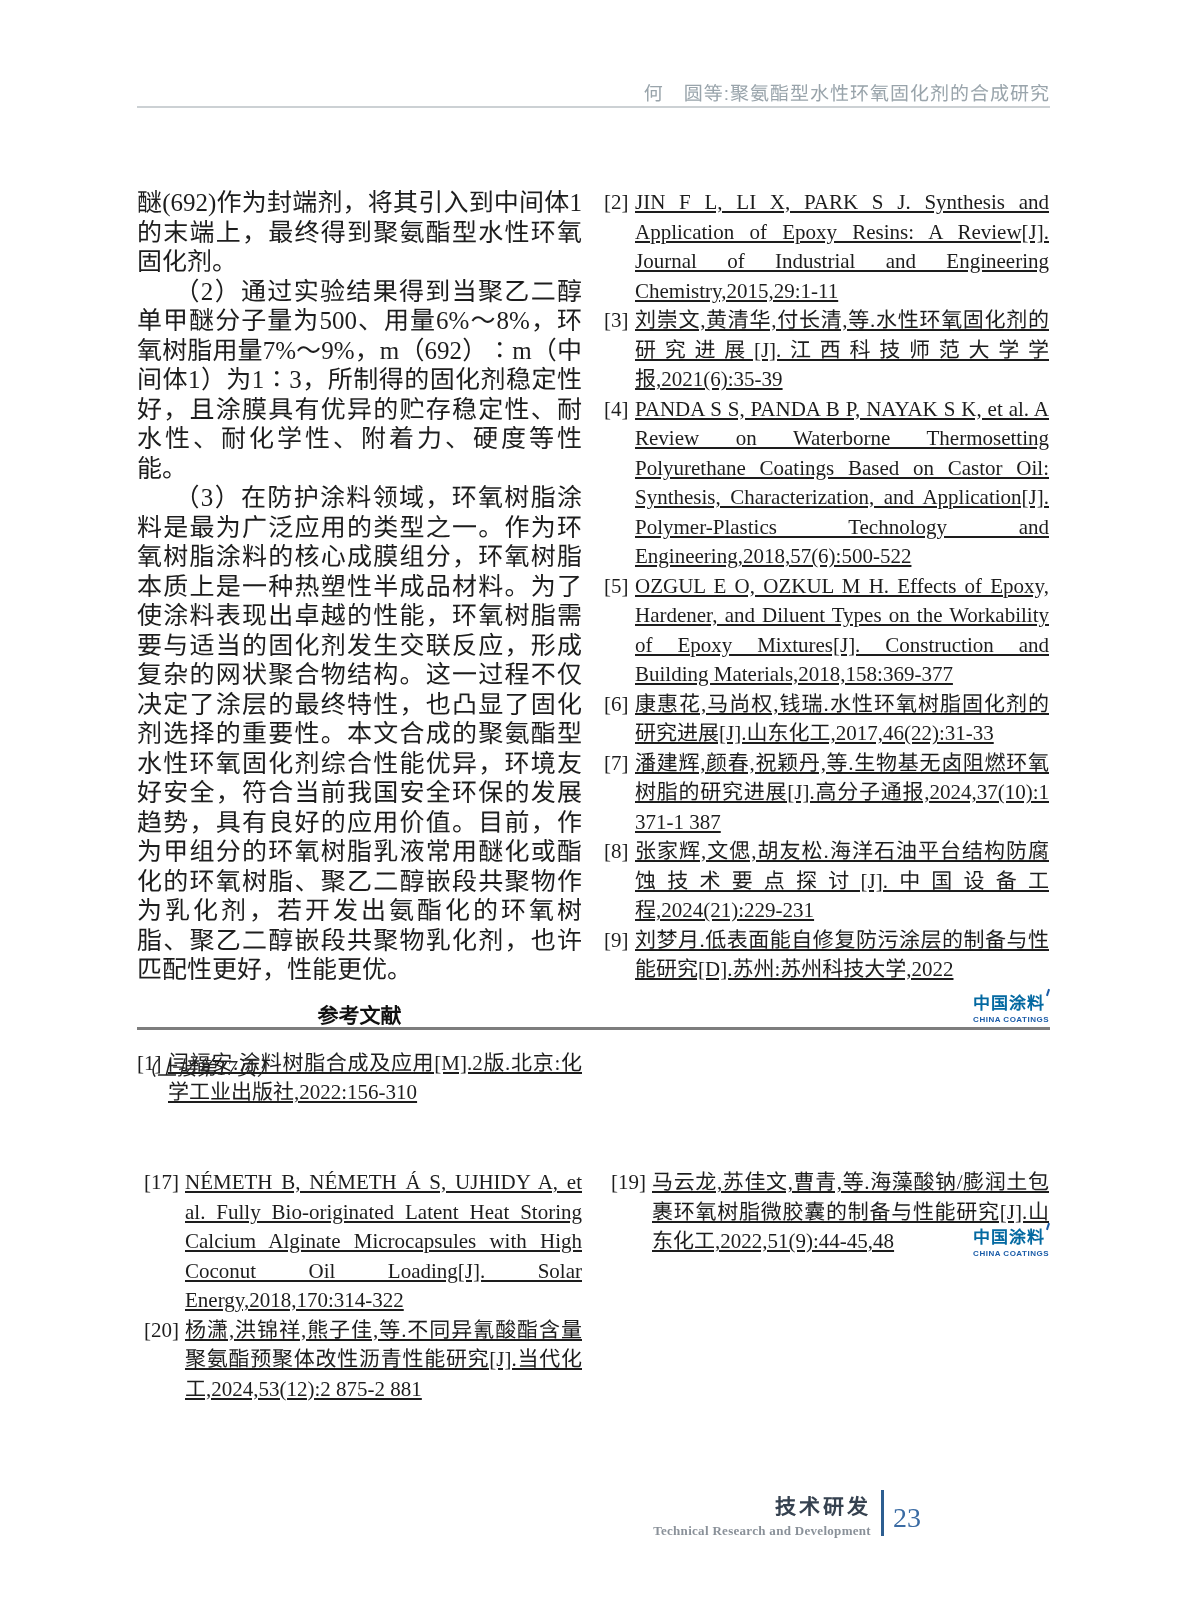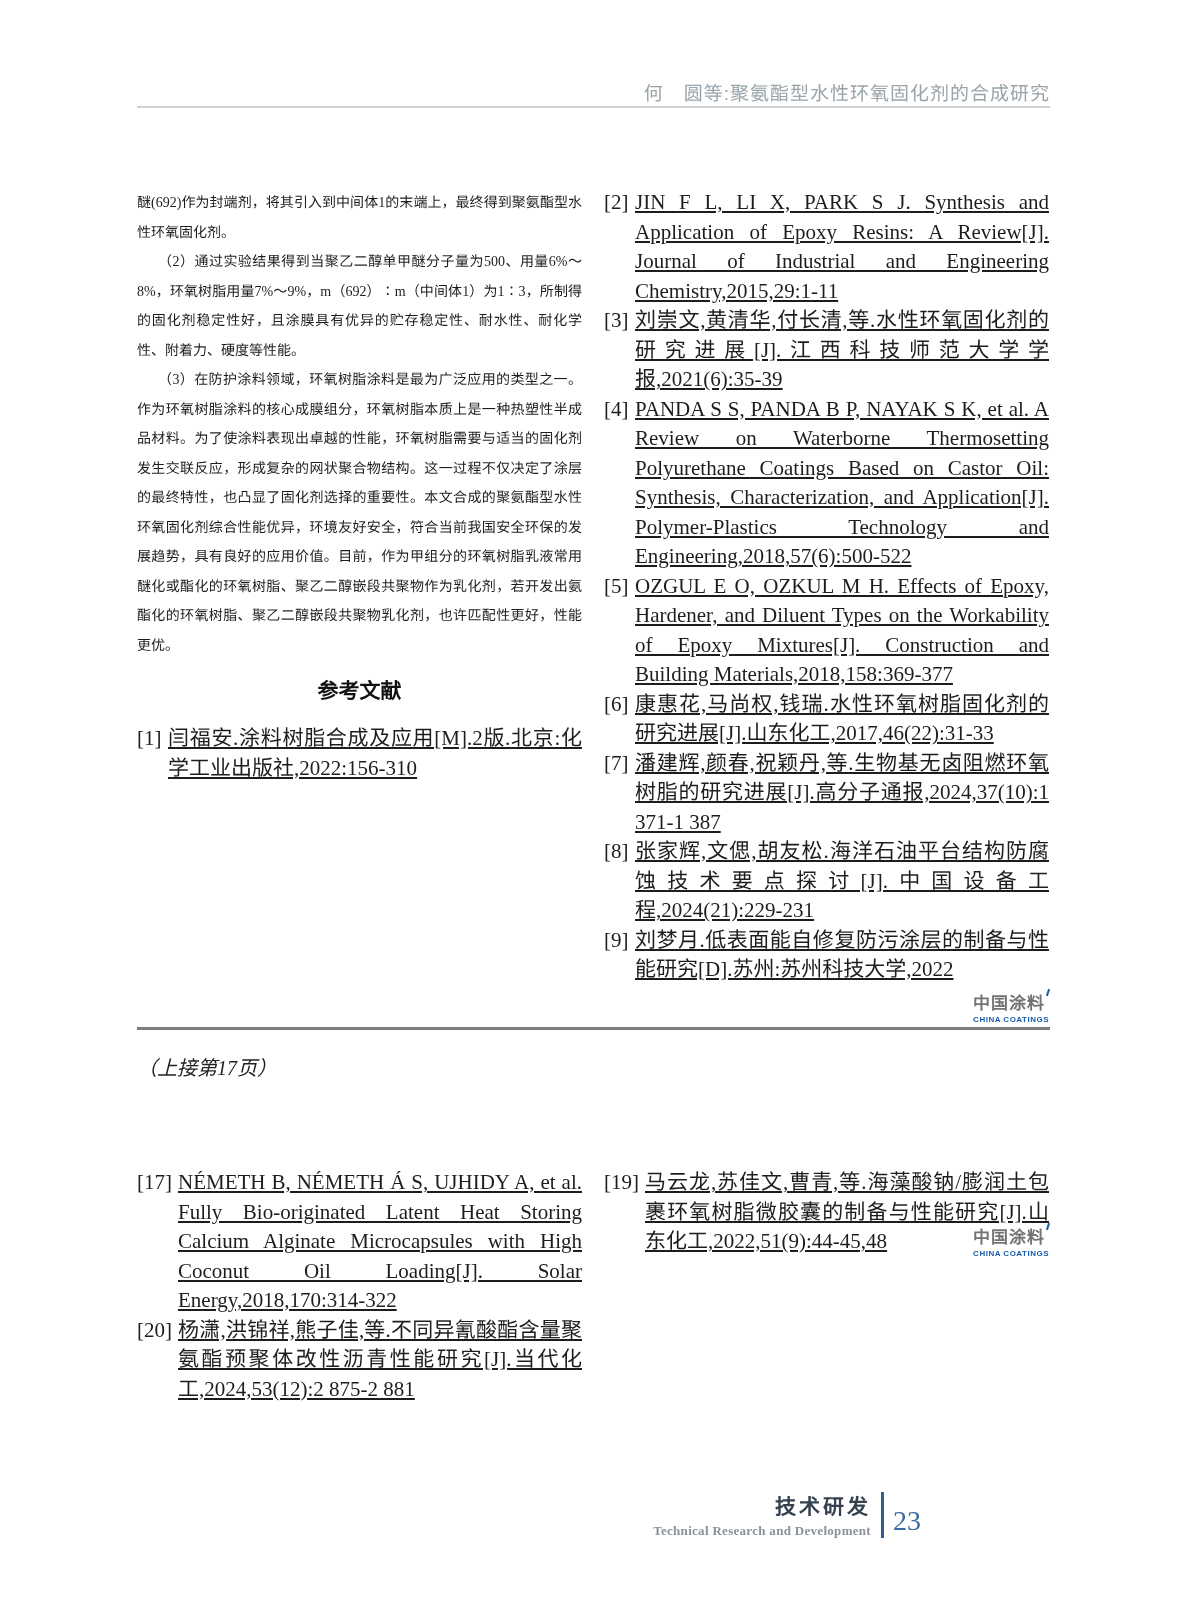--- a/index.html
+++ b/index.html
@@ -35,21 +35,21 @@
     left: 137px; width: 913px;
     display: flex;
     gap: 22px;
   }
   .columns.main-cols { top: 188px; }
   .columns.bottom-cols { top: 1168px; }
   .col { width: 445px; flex: 0 0 445px; }
 
   .para {
     margin: 0;
-    font-size: 14px;
+    font-size: 25px;
     line-height: 29.5px;
     text-align: justify;
     text-justify: inter-ideograph;
   }
   .para.indent { text-indent: 1.5em; }
 
   .ref-heading {
     margin: 14px 0 20px 0;
     text-align: center;
     font-family: "Liberation Sans", "DejaVu Sans", sans-serif;
@@ -61,37 +61,37 @@
   .ref-list {
     margin: 0; padding: 0;
     list-style: none;
   }
   .ref-item {
     display: flex;
     font-size: 21px;
     line-height: 29.5px;
   }
   .ref-label { flex: 0 0 31px; }
-  .ref-list.wide .ref-label { flex: 0 0 41px; }
+  .ref-list.wide .ref-label { flex: 0 0 41px; margin-left: 7px; }
   .ref-text {
     flex: 1;
     text-align: justify;
     text-justify: inter-ideograph;
     text-decoration: underline;
   }
 
   
   .logo-wrap { text-align: right; margin-top: 4px; }
   .logo-wrap.pulled-up { margin-top: -34px; }
   .logo-cn {
     font-family: "Liberation Sans", "DejaVu Sans", sans-serif;
     font-size: 17px;
     font-weight: bold;
     letter-spacing: 1px;
-    color: #737373;
+    color: #0369a1;
   }
   .logo-tick {
     display: inline-block;
     width: 2px; height: 7px;
     background: #1a5ca8;
     transform: rotate(18deg);
     vertical-align: top;
     margin-left: 2px;
   }
   .logo-en {
@@ -116,21 +116,21 @@
     font-size: 20px;
     font-style: italic;
     color: #222;
   }
 
   
   .page-footer {
     position: absolute;
     top: 1490px; right: 137px;
     display: flex;
-    align-items: center;
+    align-items: flex-start;
   }
   .footer-labels { text-align: right; }
   .footer-cn {
     font-family: "Liberation Sans", "DejaVu Sans", sans-serif;
     font-size: 21px;
     font-weight: bold;
     letter-spacing: 3px;
     color: #35414f;
   }
   .footer-en {

